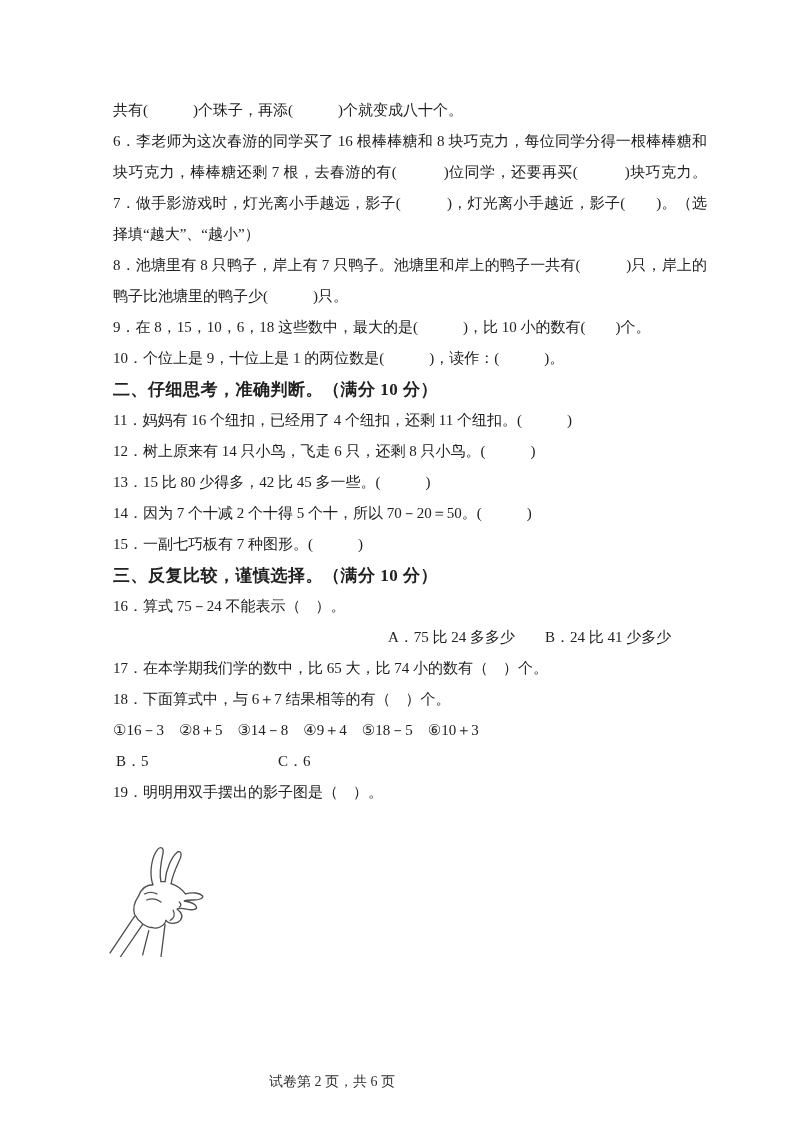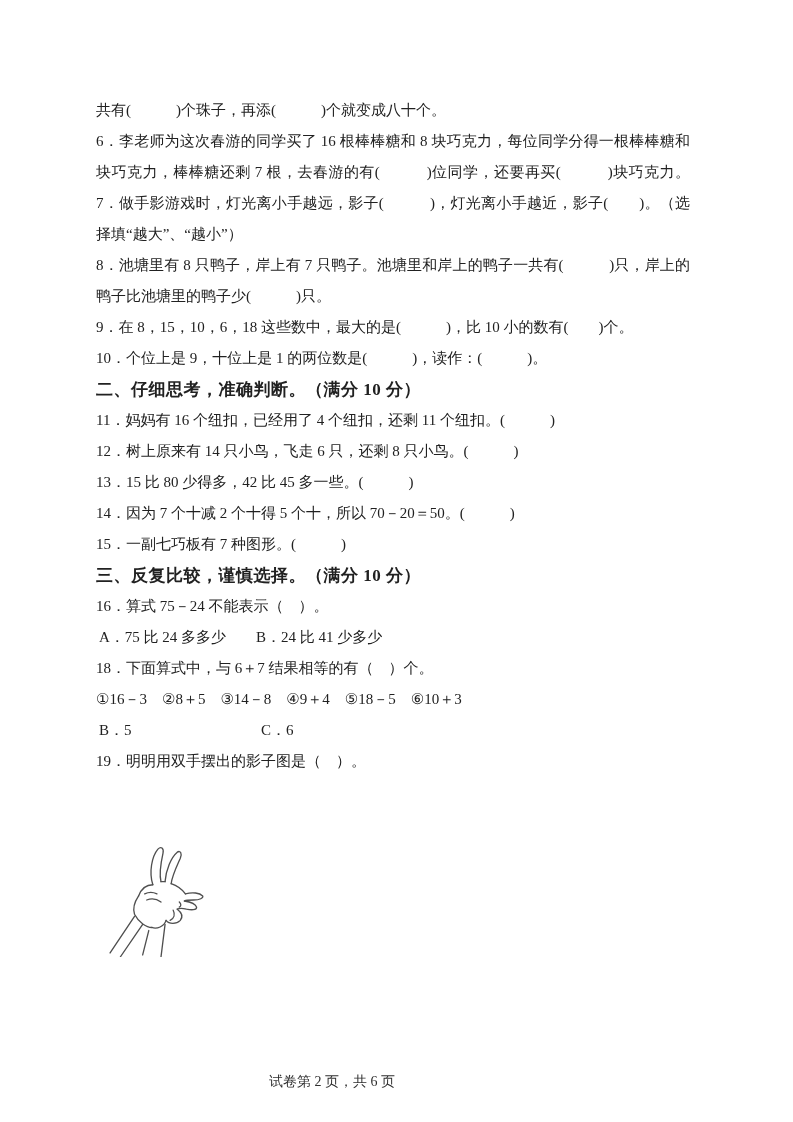--- a/index.html
+++ b/index.html
@@ -7,41 +7,41 @@
     position: relative;
     width: 793px;
     height: 1122px;
     background: #ffffff;
     font-family: "Liberation Serif", "DejaVu Serif", serif;
     color: #212121;
     overflow: hidden;
   }
   .content {
     position: absolute;
-    left: 96px;
+    left: 113px;
     top: 95px;
     width: 594px;
   }
   .ln {
     height: 31px;
     line-height: 31px;
     font-size: 15px;
     overflow: hidden;
     white-space: normal;
   }
   .jf {
     text-align: justify;
     text-align-last: justify;
   }
   .heading {
     font-weight: bold;
     font-size: 17px;
     letter-spacing: 0.5px;
   }
-  .choices { display: flex; padding-left: 3px; }
+  .choices { display: flex; padding-left: 3px; justify-content: flex-end; }
   .col-a { width: 157px; }
   .col-b { width: 162px; }
   .col-c { flex: 1; }
   .hand-illustration {
     position: absolute;
     left: 108px;
     top: 843px;
     width: 108px;
     height: 114px;
   }
@@ -86,20 +86,21 @@
     <div class="ln">15．一副七巧板有 7 种图形。(　　　)</div>
 
     <div class="ln heading">三、反复比较，谨慎选择。（满分 10 分）</div>
 
     <div class="ln">16．算式 75－24 不能表示（　）。</div>
     <div class="ln choices">
       <span class="col-a">A．75 比 24 多多少</span>
       <span class="col-b">B．24 比 41 少多少</span>
     </div>
 
+    <div class="ln">17．在本学期我们学的数中，比 65 大，比 74 小的数有（　）个。</div>
 
     <div class="ln">18．下面算式中，与 6＋7 结果相等的有（　）个。</div>
     <div class="ln">①16－3　②8＋5　③14－8　④9＋4　⑤18－5　⑥10＋3</div>
     <div class="ln choices">
       <span class="col-b">B．5</span>
       <span class="col-c">C．6</span>
     </div>
 
     <div class="ln">19．明明用双手摆出的影子图是（　）。</div>
   </div>

